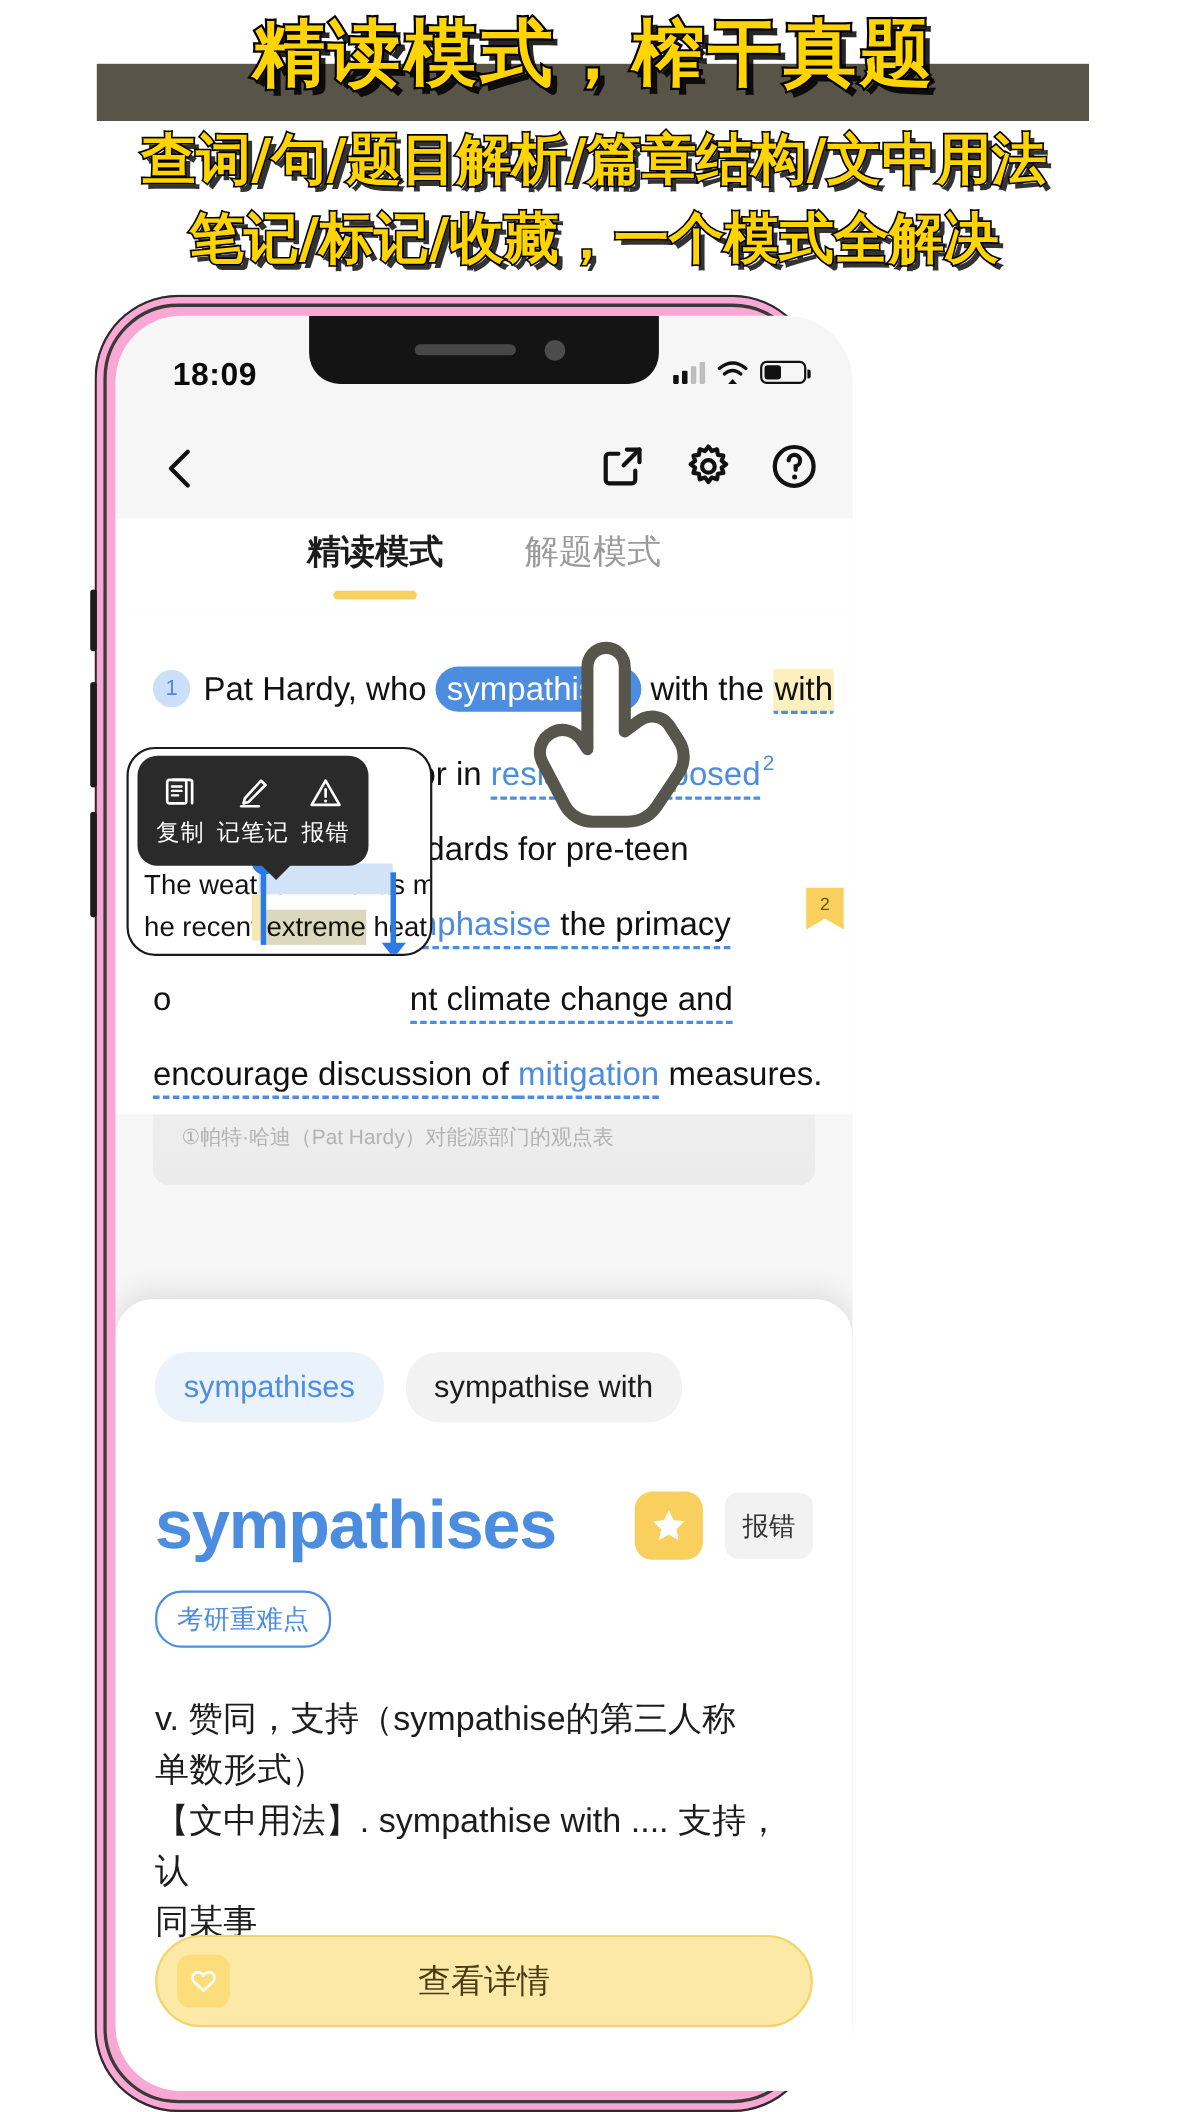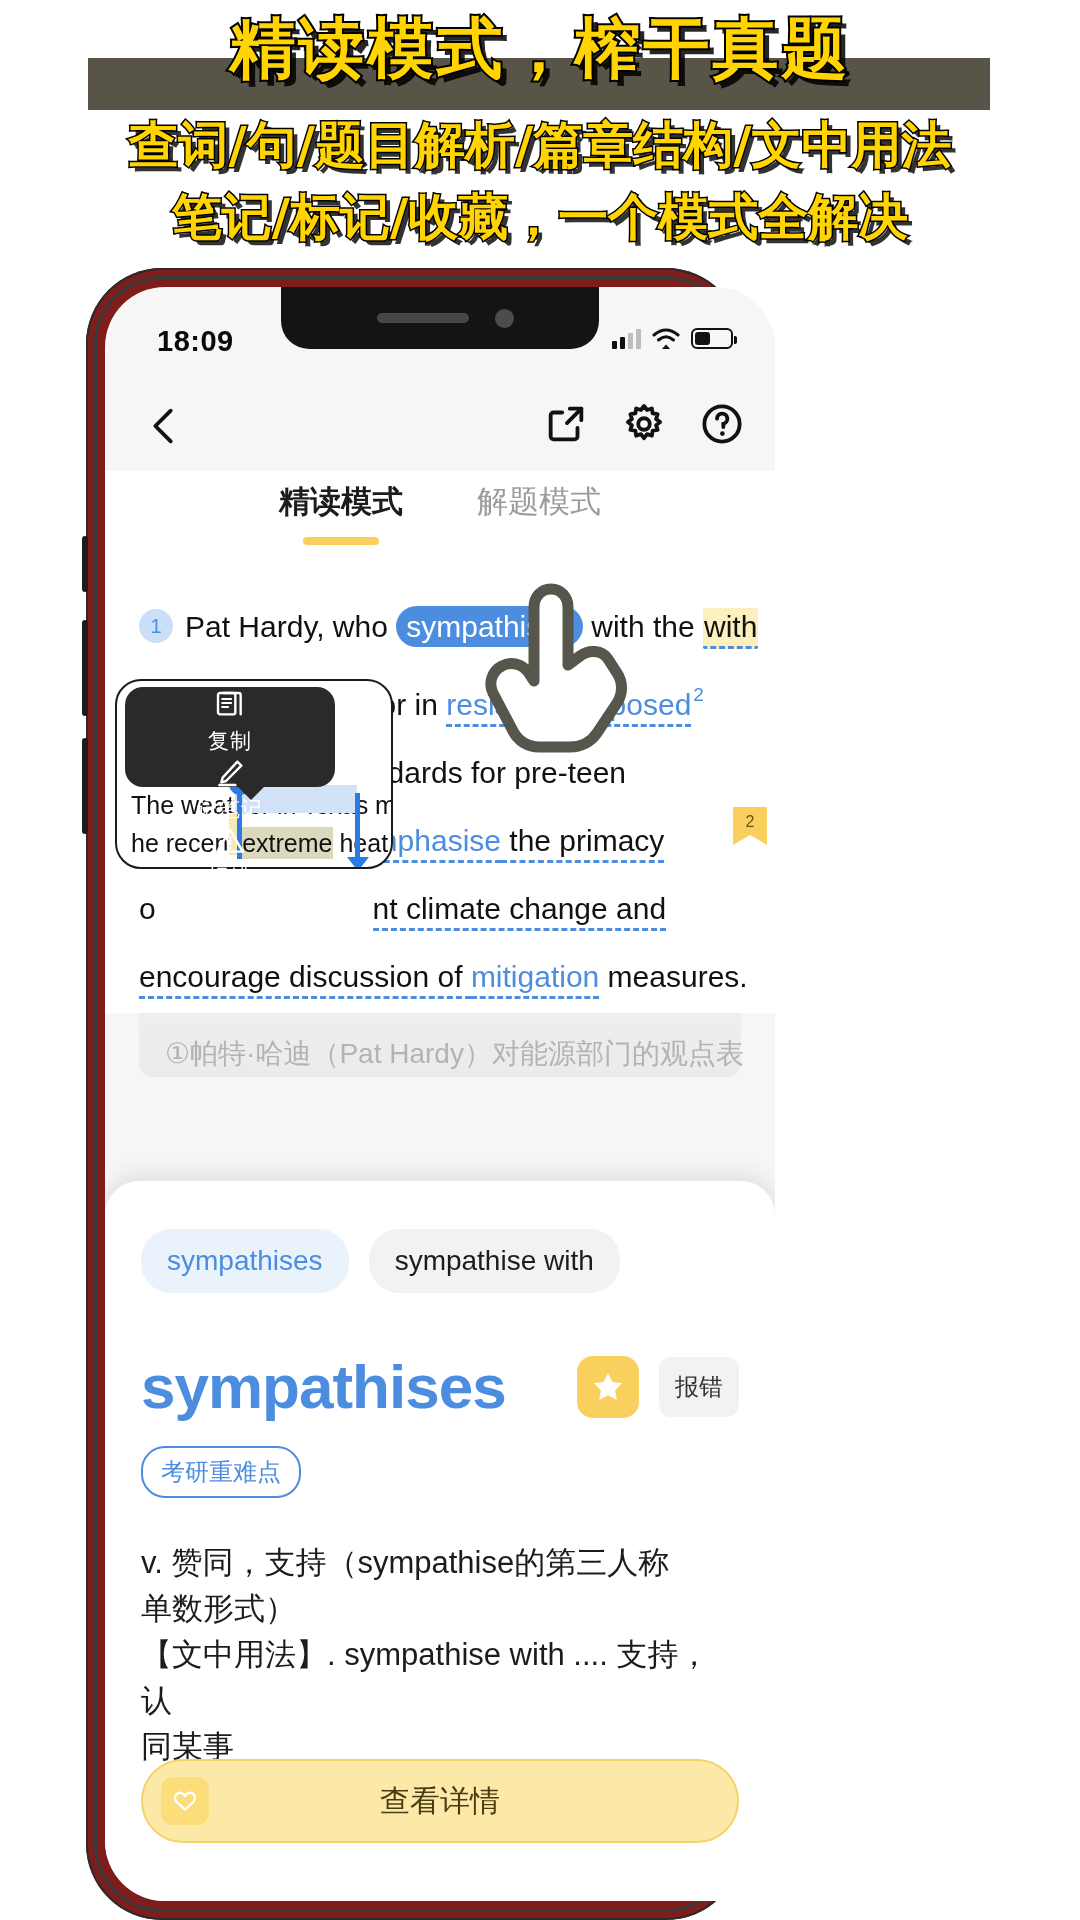--- a/index.html
+++ b/index.html
@@ -40,21 +40,21 @@
     text-shadow: 5px 5px 0 rgba(0,0,0,0.8);
     white-space: nowrap;
   }
   .promo-sub.l1 { top: 112px; }
   .promo-sub.l2 { top: 184px; }
 
   
   .phone {
     position: absolute; left: 86px; top: 268px;
     width: 656px; height: 1652px;
-    background: #7f1d1d;
+    background: #f9a8d4;
     border-radius: 76px;
     box-shadow: 0 0 0 2px #2b2b2b inset;
   }
   .phone-inner-ring {
     position: absolute; left: 8px; top: 8px; right: 8px; bottom: 8px;
     border-radius: 68px;
     border: 3px solid #3a3a3a;
   }
   .screen {
     position: absolute; left: 19px; top: 19px;
@@ -191,33 +191,32 @@
   }
 
   
   .trans {
     position: absolute; top: 660px; left: 34px; width: 602px; height: 130px;
     background: linear-gradient(180deg,#f1f1f1 0%, #ebebeb 100%);
     border-radius: 14px;
     z-index: 9;
   }
   .trans-txt {
-    position: absolute; left: 26px; top: 88px;
-    font-size: 28px; color: #b3b3b3; white-space: nowrap;
+    position: absolute; left: 26px; top: 74px;
+    font-size: 19px; color: #b3b3b3; white-space: nowrap;
   }
 
   
   .ctx {
     position: absolute; left: 20px; top: 400px;
     width: 210px; height: 100px;
     background: #2a2a2a; border-radius: 18px;
     display: flex; align-items: center; justify-content: space-around;
     z-index: 32;
     padding: 0 6px;
-    flex-direction: column;
   }
   .ctx-item { text-align: center; width: 66px; }
   .ctx-ico { height: 36px; display: flex; align-items: center; justify-content: center; }
   .ctx-label { font-size: 21px; color: #fff; margin-top: 4px; letter-spacing: 1px; }
   .ctx-arrow {
     position: absolute; left: 112px; bottom: -13px;
     width: 0; height: 0;
     border-left: 14px solid transparent;
     border-right: 14px solid transparent;
     border-top: 14px solid #2a2a2a;

